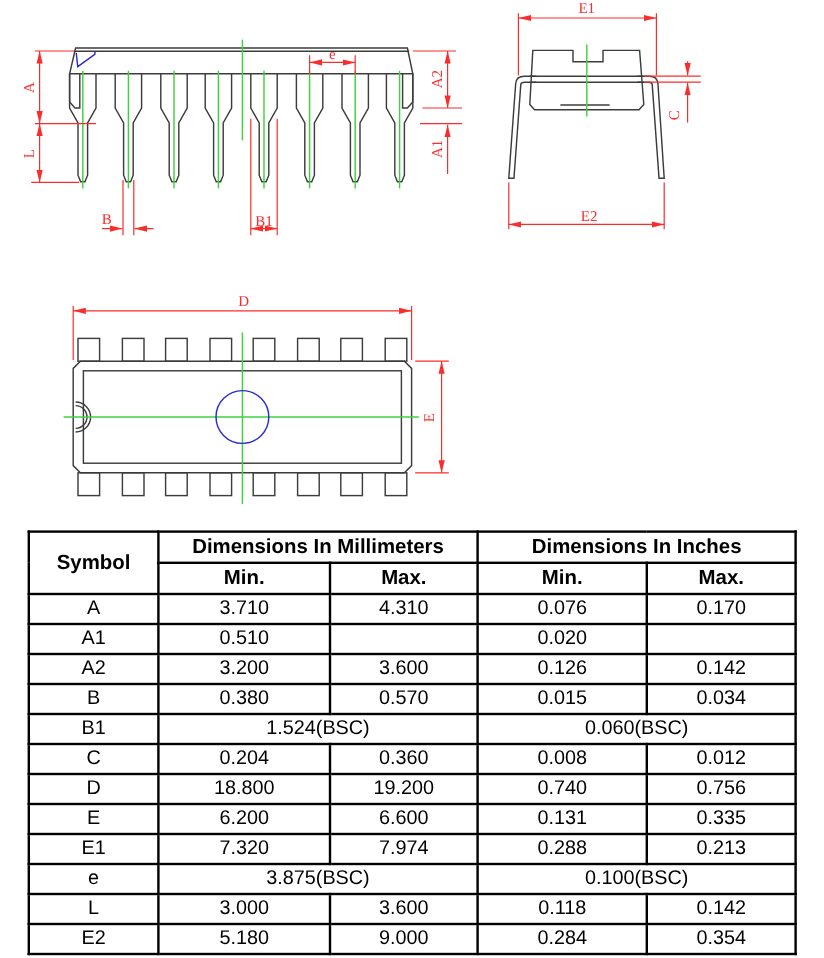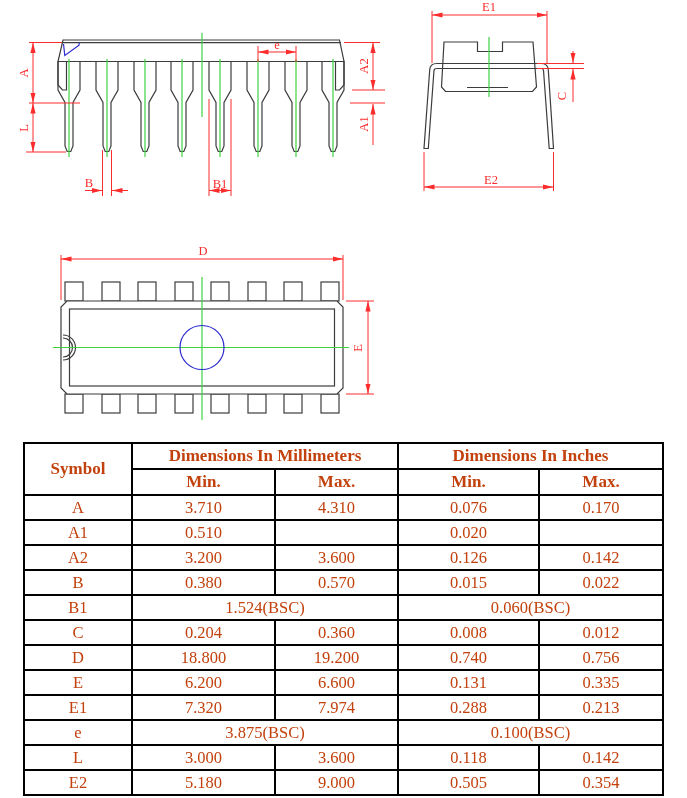--- a/index.html
+++ b/index.html
@@ -2,21 +2,21 @@
 <html><head>
 <meta charset="utf-8">
 <style>
   html,body{margin:0;padding:0;background:#ffffff;}
   .canvas{position:relative;width:687px;height:798px;background:#ffffff;overflow:hidden;
           font-family:"Liberation Sans",sans-serif;}
   .drawing{position:absolute;left:0;top:0;}
   svg text.dim{font-family:"Liberation Serif",serif;font-size:12.5px;fill:#fb2c2c;}
   .tablewrap{position:absolute;left:23px;top:442px;width:639px;}
   table.dims{border-collapse:collapse;width:639px;table-layout:fixed;
-             font-family:Liberation Serif, serif;color:#c2410c;padding-left:36px;}
+             font-family:Liberation Sans, sans-serif;color:#000000;padding-left:36px;}
   table.dims th,table.dims td{border:2px solid #000;text-align:center;vertical-align:middle;
              padding:0;overflow:hidden;white-space:nowrap;}
   table.dims thead th{font-weight:bold;font-size:17px;height:24px;}
   table.dims tbody td{font-size:16.5px;height:23px;font-weight:normal;}
 </style>
 </head>
 <body>
 
 <div class="canvas">
 
@@ -196,21 +196,21 @@
           <td>3.200</td>
           <td>3.600</td>
           <td>0.126</td>
           <td>0.142</td>
         </tr>
         <tr>
           <td>B</td>
           <td>0.380</td>
           <td>0.570</td>
           <td>0.015</td>
-          <td>0.022</td>
+          <td>0.034</td>
         </tr>
         <tr>
           <td>B1</td>
           <td colspan="2">1.524(BSC)</td>
           <td colspan="2">0.060(BSC)</td>
         </tr>
         <tr>
           <td>C</td>
           <td>0.204</td>
           <td>0.360</td>
@@ -247,19 +247,19 @@
           <td>L</td>
           <td>3.000</td>
           <td>3.600</td>
           <td>0.118</td>
           <td>0.142</td>
         </tr>
         <tr>
           <td>E2</td>
           <td>5.180</td>
           <td>9.000</td>
-          <td>0.505</td>
+          <td>0.284</td>
           <td>0.354</td>
         </tr>
       </tbody>
     </table>
   </div>
 </div>
 
 </body></html>

